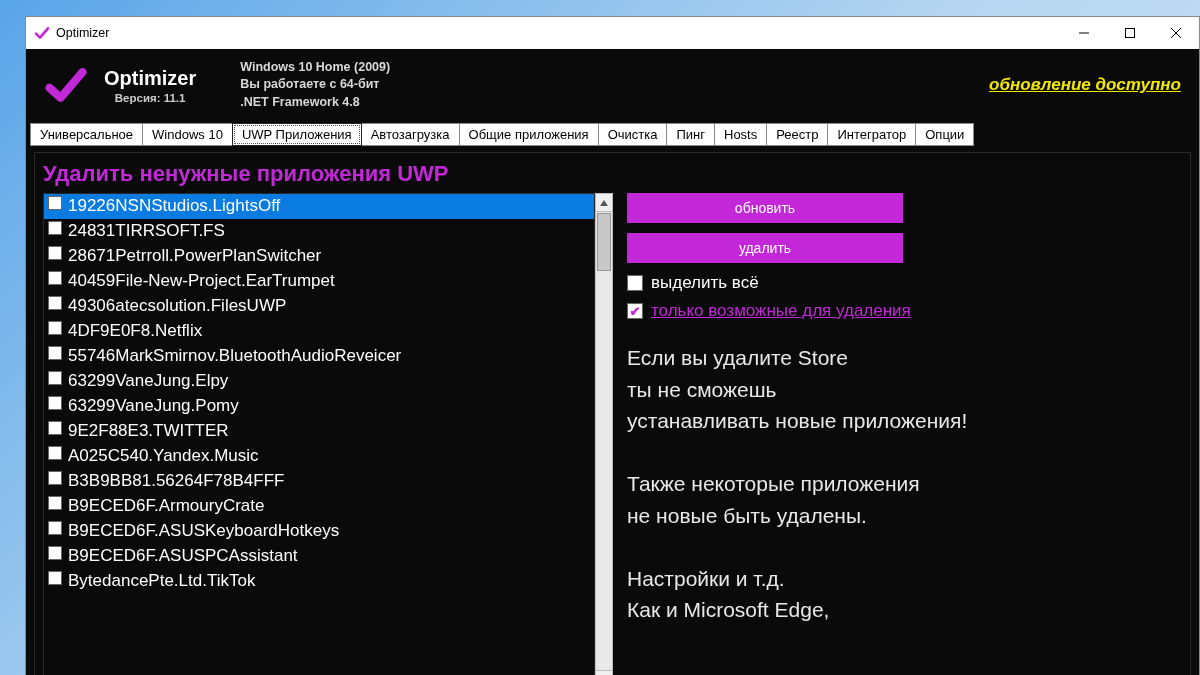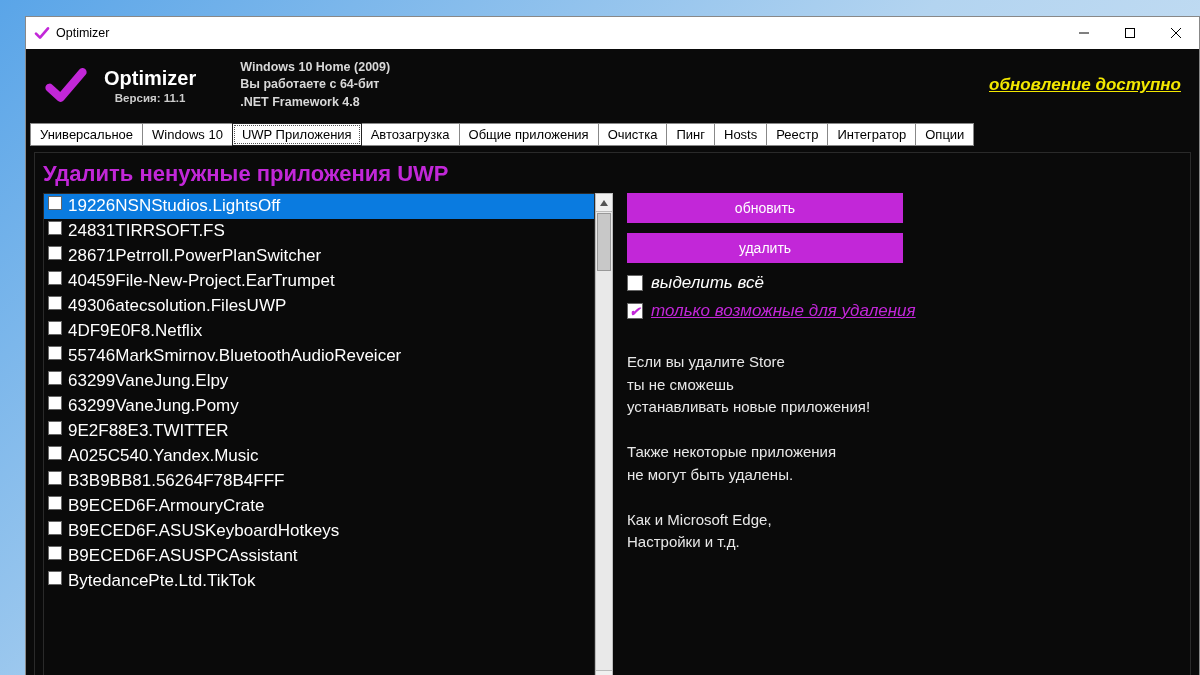--- a/index.html
+++ b/index.html
@@ -119,25 +119,25 @@
   .action-btn {
     width:276px;
     height:30px;
     background:#c227d8;
     color:#fff;
     font-size:14px;
     display:flex;align-items:center;justify-content:center;
     margin-bottom:10px;
     cursor:pointer;
   }
-  .opt-row { display:flex; align-items:center; gap:8px; margin:6px 0 8px 0; font-size:17px;font-style:italic;}
+  .opt-row { display:flex; align-items:center; gap:8px; margin:6px 0 8px 0; font-size:17px;}
   .opt-row .cb2 { width:16px;height:16px; background:#fff; border:1px solid #666;}
   .opt-row .chk { color:#c227d8; font-weight:bold; font-size:13px; display:flex;align-items:center;justify-content:center;}
   .link-text { color:#c227d8; text-decoration:underline; cursor:pointer;}
-  .info-block { margin-top:30px; color:#e8e8e8; font-size:15px; line-height:1.5;}
+  .info-block { margin-top:21px; color:#e8e8e8; font-size:21px; line-height:1.5;}
 </style>
 </head>
 <body>
 
 <div class="window">
   <div class="titlebar">
     <span class="tb-icon">
       <svg viewBox="0 0 24 24" width="16" height="16">
           <path d="M3 13 L9 19 L21 5" stroke="#c227d8" stroke-width="4" fill="none" stroke-linecap="round" stroke-linejoin="round"></path>
         </svg>
@@ -290,22 +290,22 @@
           <div class="opt-row">
             <span class="cb2 chk">✔</span>
             <span class="link-text">только возможные для удаления</span>
           </div>
           <div class="info-block">
             <div>Если вы удалите Store</div>
             <div>ты не сможешь</div>
             <div>устанавливать новые приложения!</div>
             <br>
             <div>Также некоторые приложения</div>
-            <div>не могут быть удалены.</div>
+            <div>не новые быть удалены.</div>
             <br>
+            <div>Настройки и т.д.</div>
             <div>Как и Microsoft Edge,</div>
-            <div>Настройки и т.д.</div>
           </div>
         </div>
       </div>
     </div>
   </div>
 </div>
 
 </body></html>

